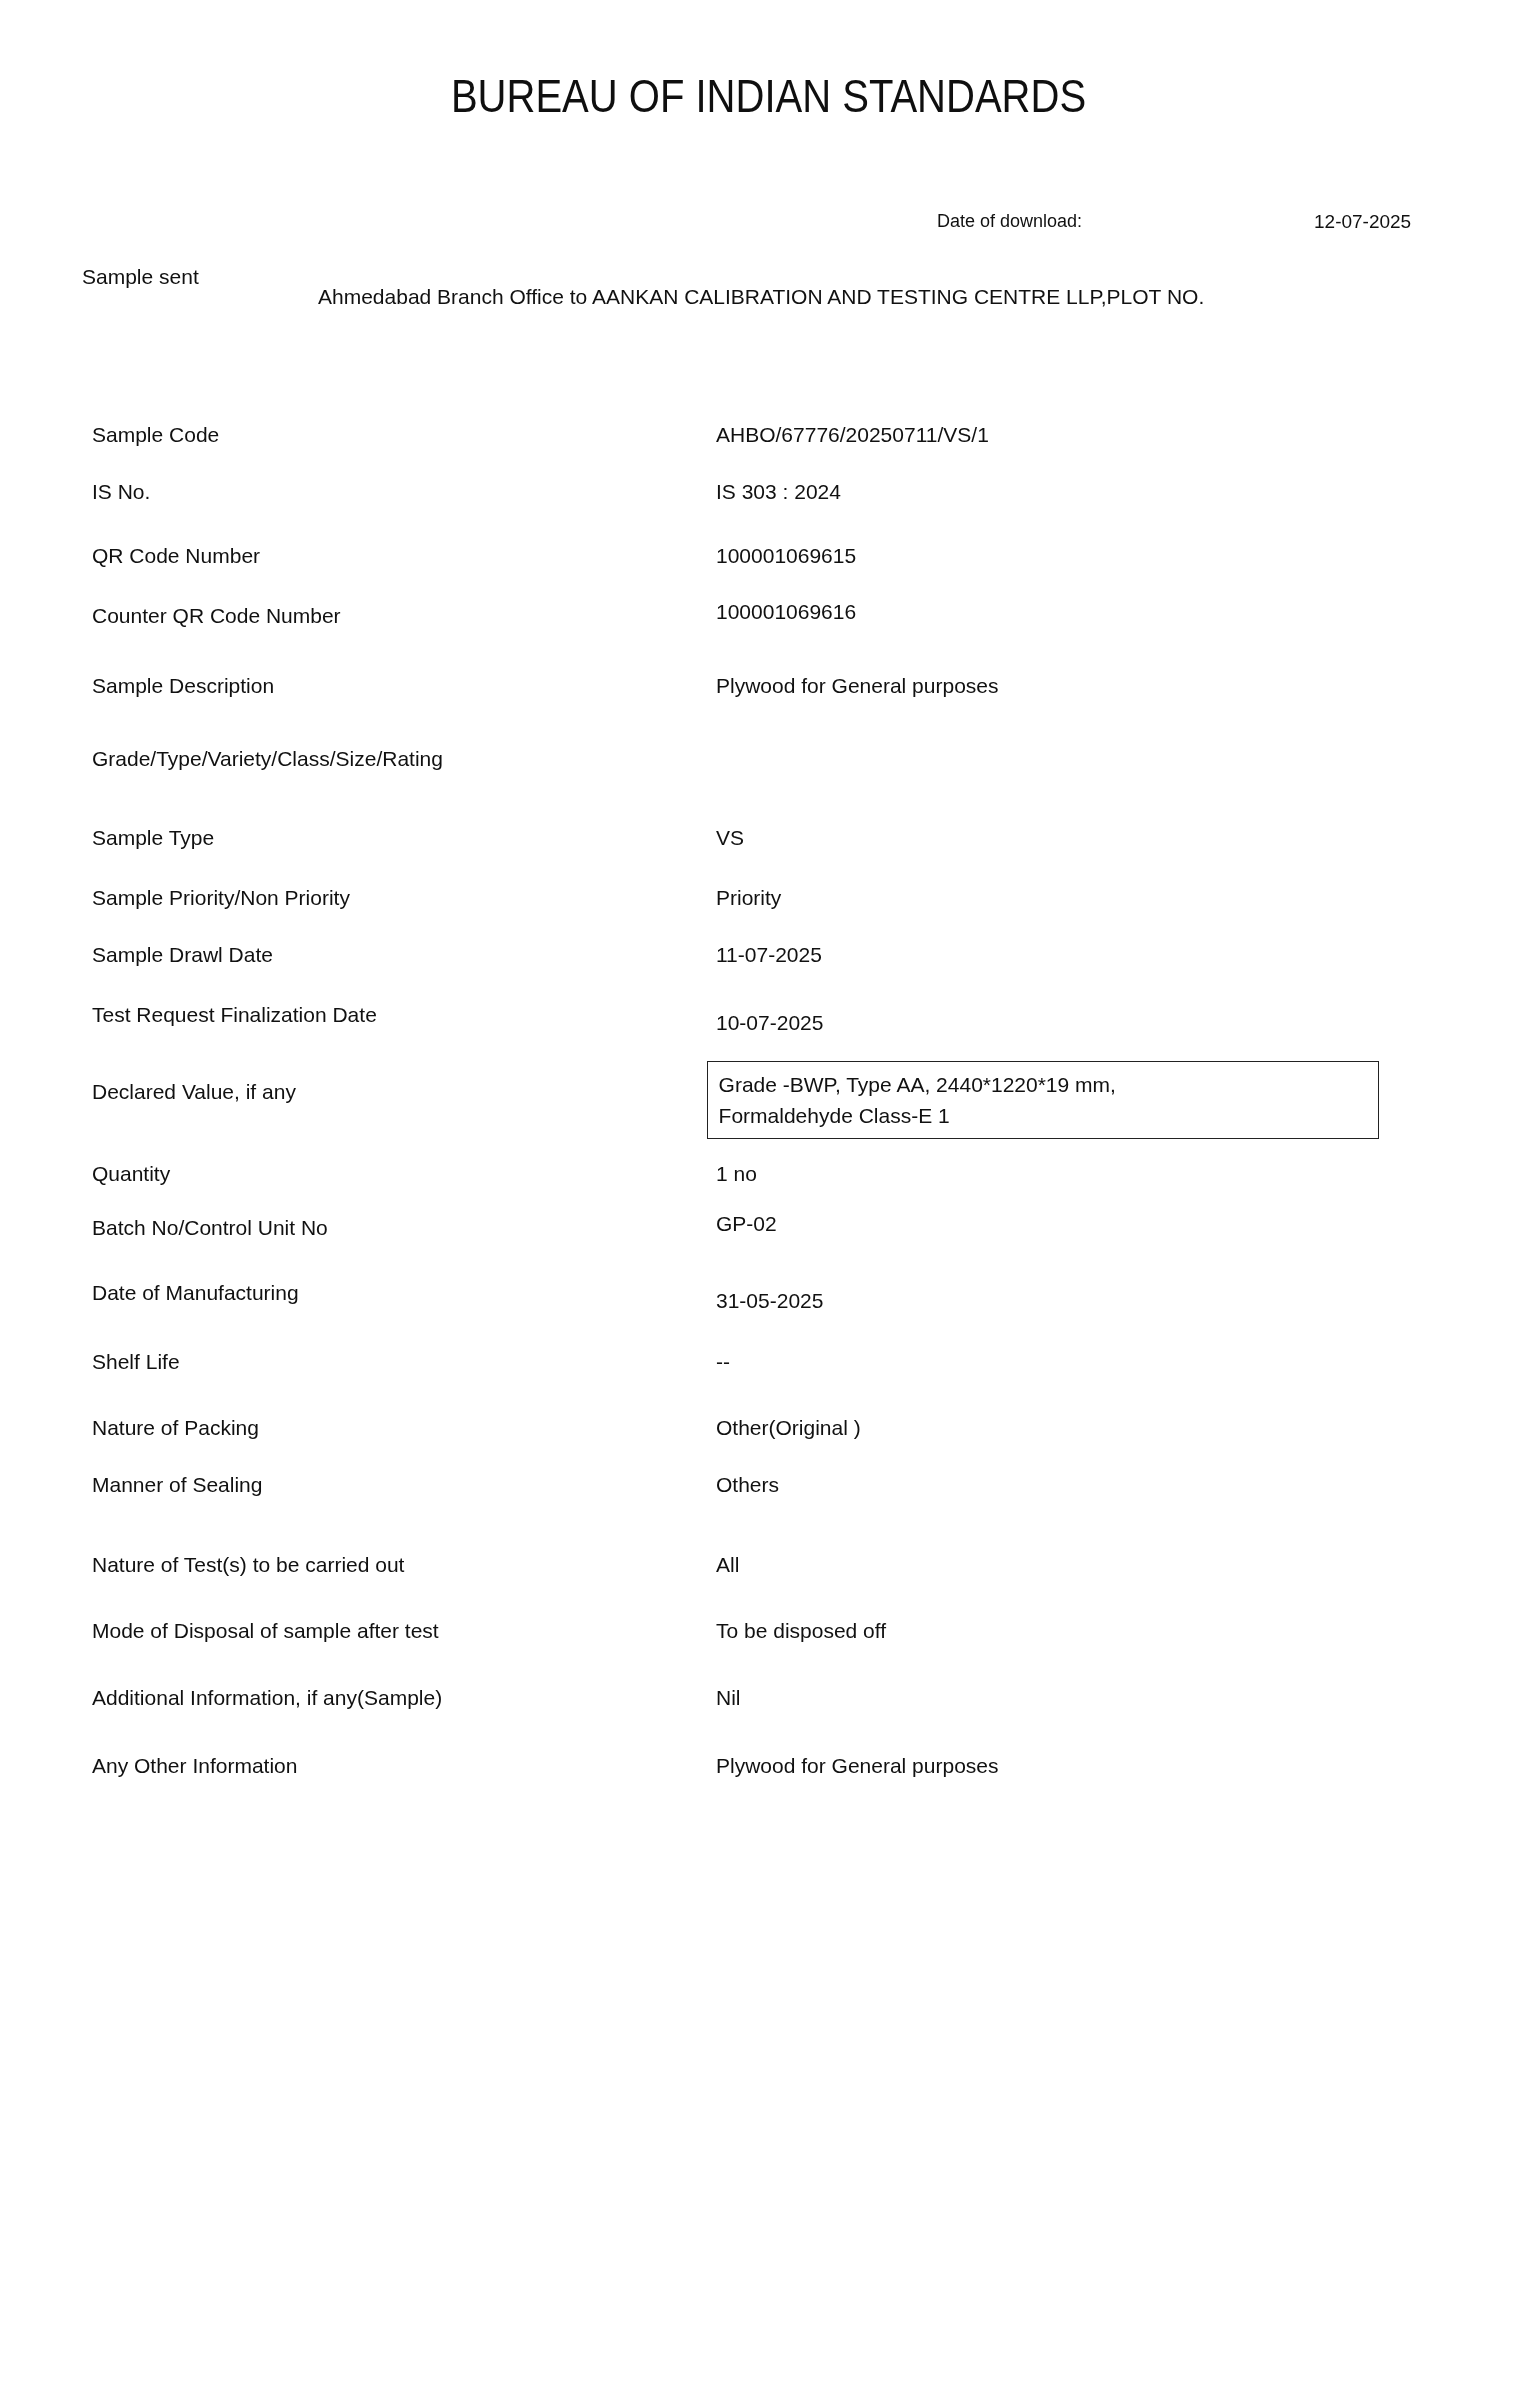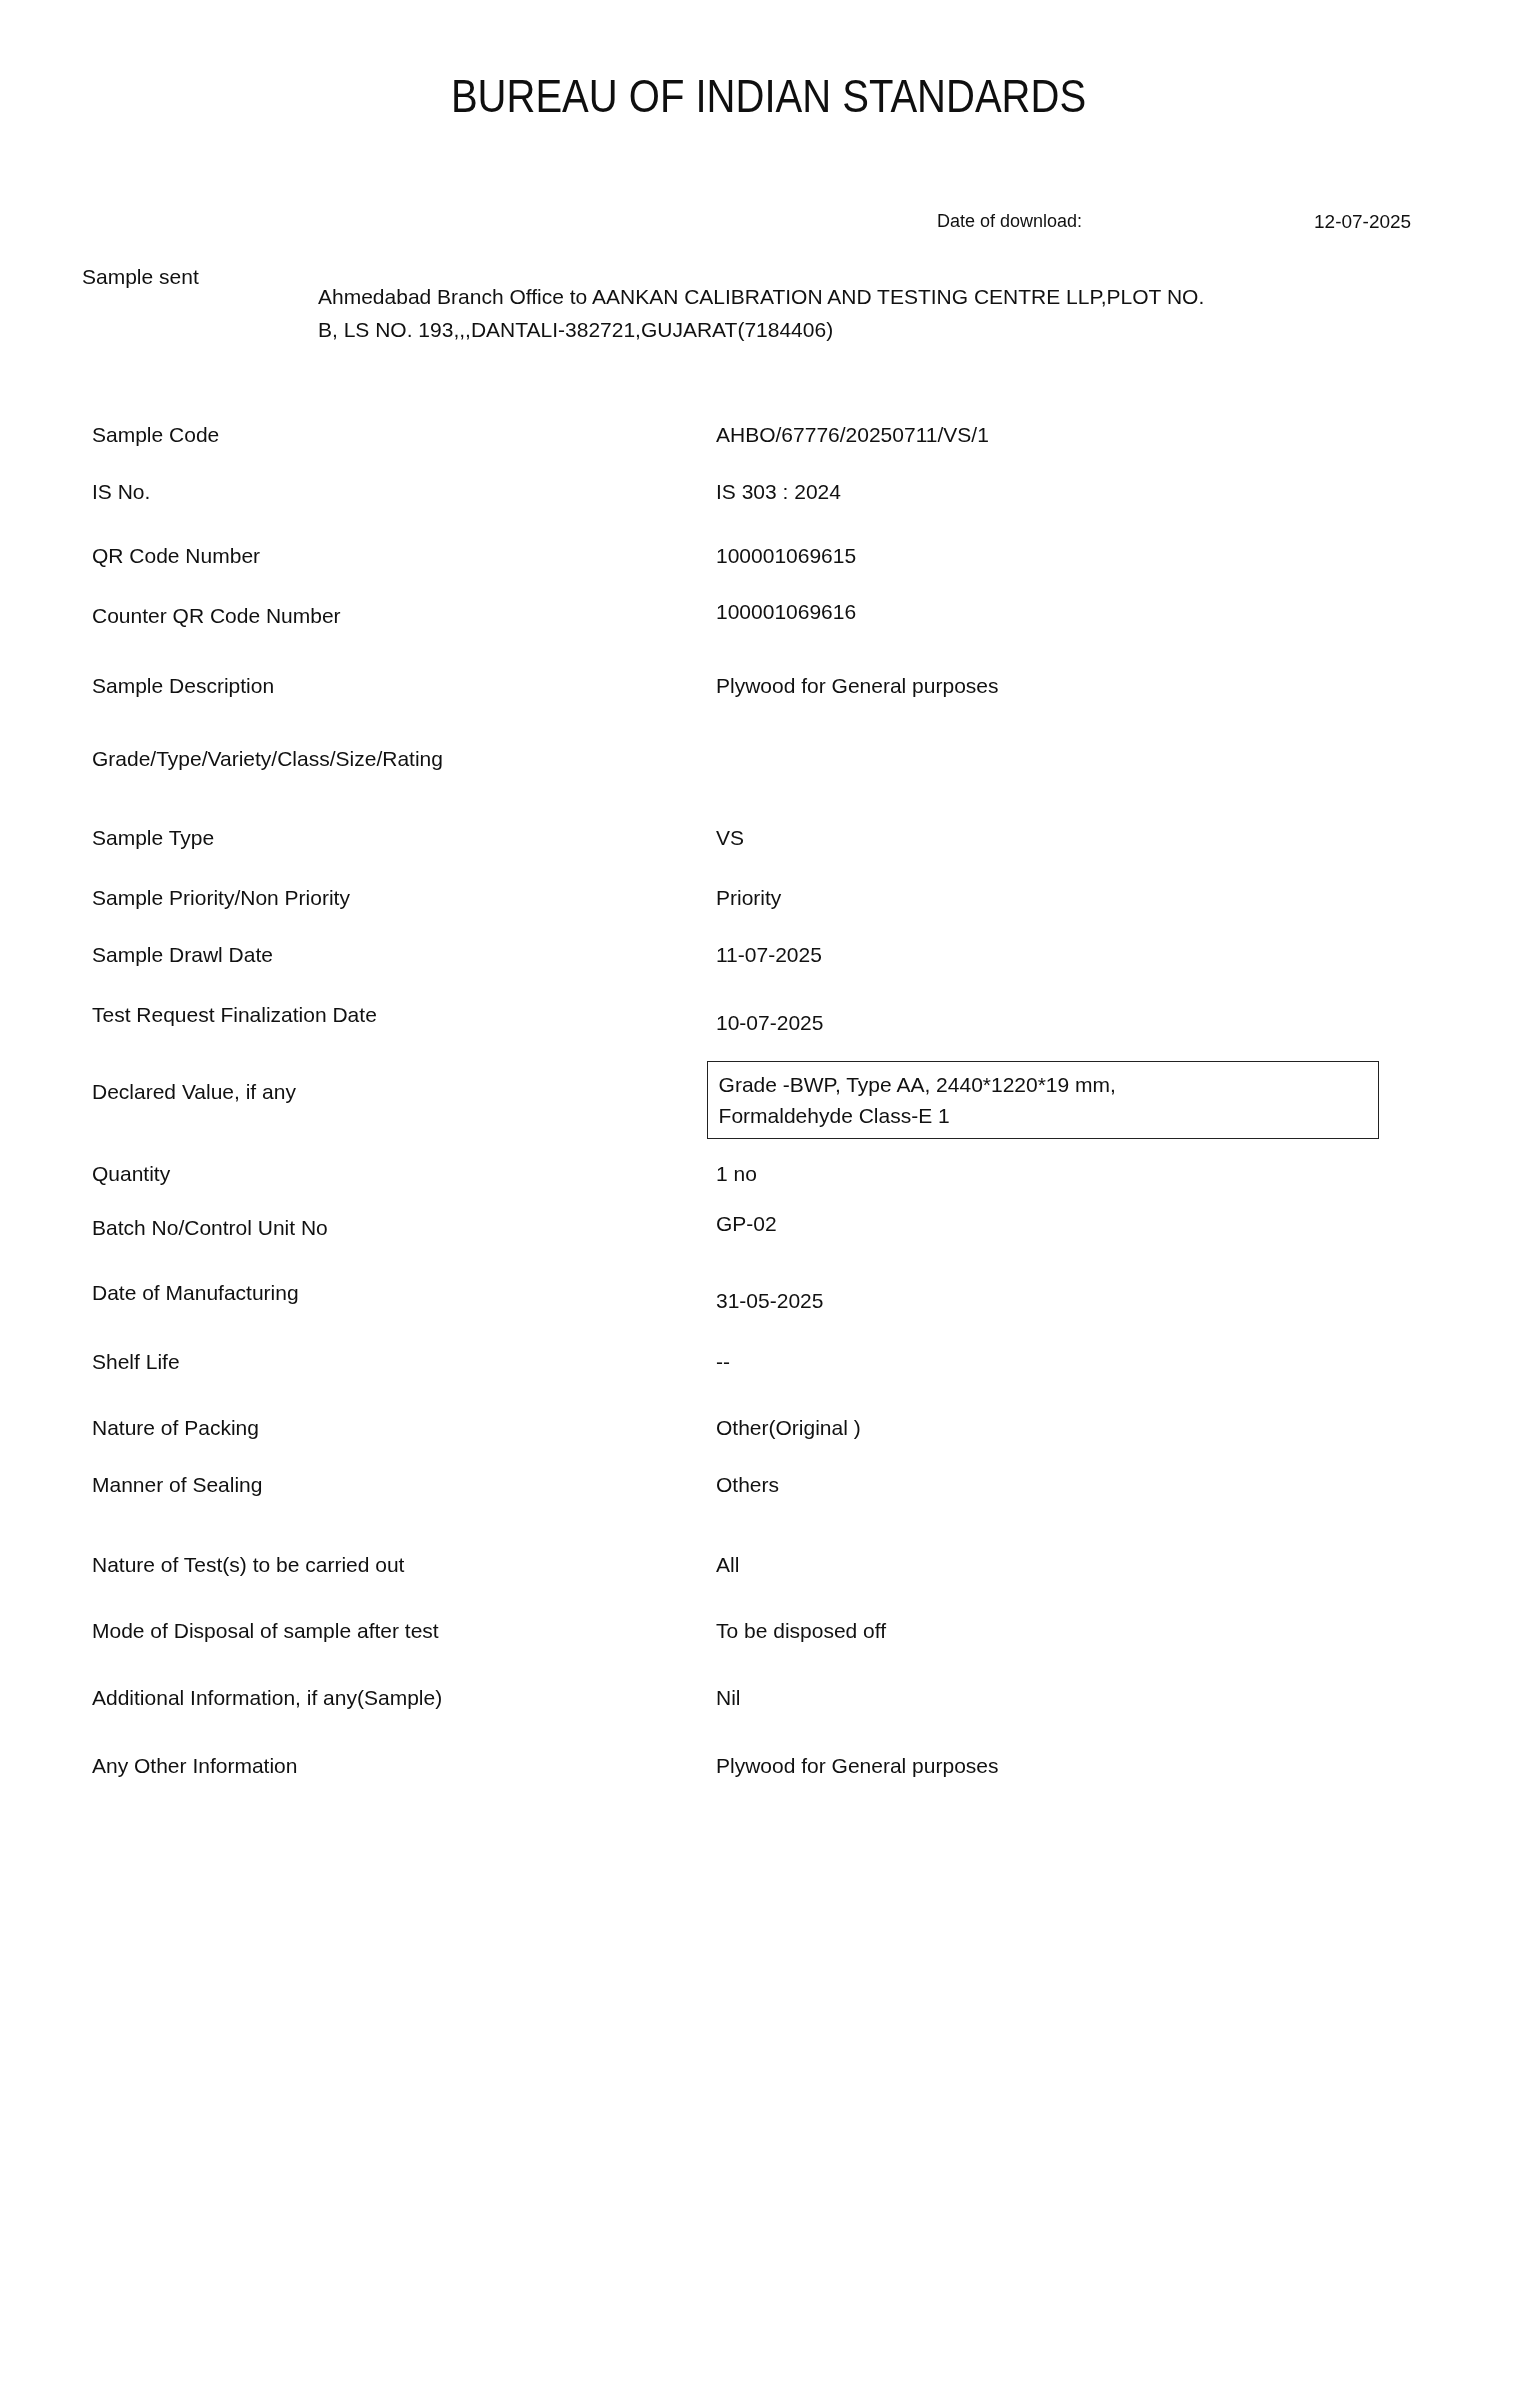--- a/index.html
+++ b/index.html
@@ -50,21 +50,20 @@
 <div class="page">
 
   <div class="doc-title">BUREAU OF INDIAN STANDARDS</div>
 
   <div class="dl-label">Date of download:</div>
   <div class="dl-value">12-07-2025</div>
 
   <div class="ss-label">Sample sent</div>
   <div class="ss-address">
     <div>Ahmedabad Branch Office to AANKAN CALIBRATION AND TESTING CENTRE LLP,PLOT NO.</div>
-    <div>B, LS NO. 193,,,DANTALI-382721,GUJARAT(7184406)</div>
   </div>
 
 
   <div class="fields">
       <div class="field-row" style="top: 423px;">
         <span class="field-label">Sample Code</span>
         <span class="field-value">AHBO/67776/20250711/VS/1</span>
       </div>
       <div class="field-row" style="top: 480px;">
         <span class="field-label">IS No.</span>

